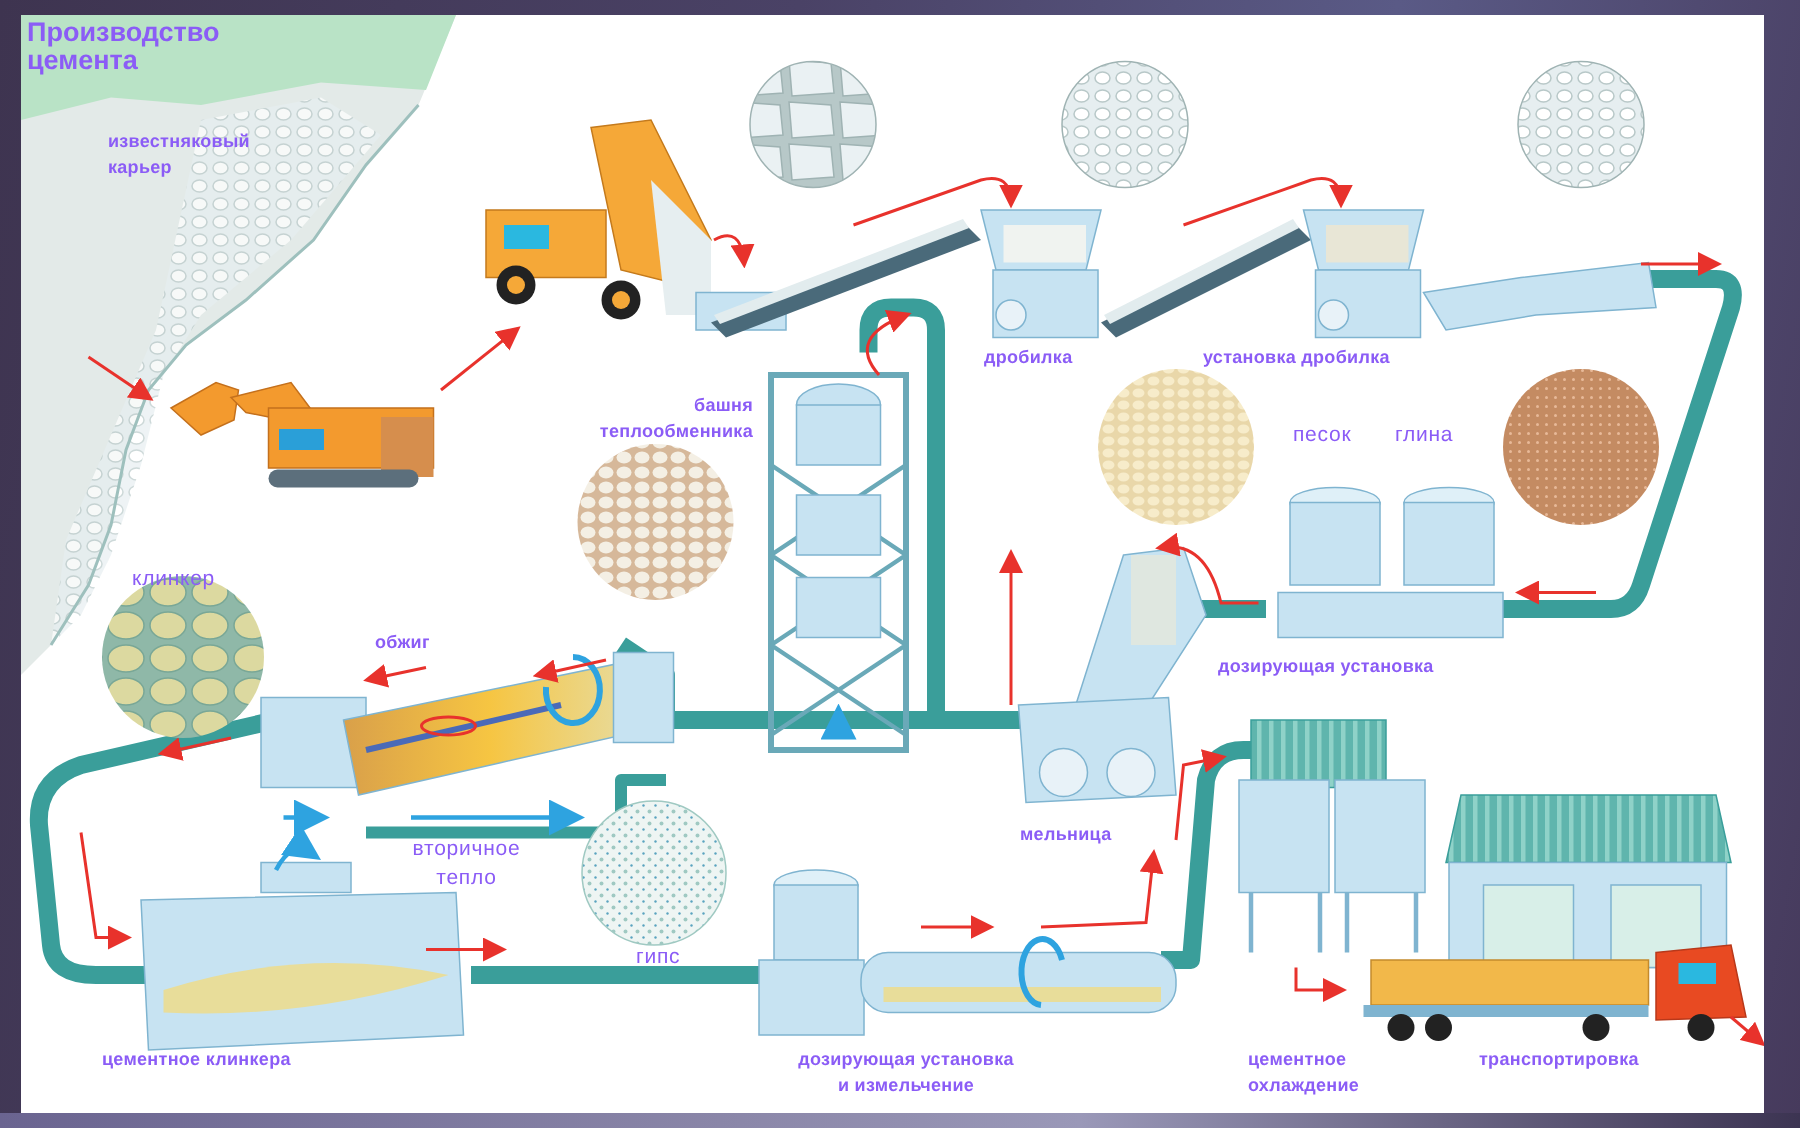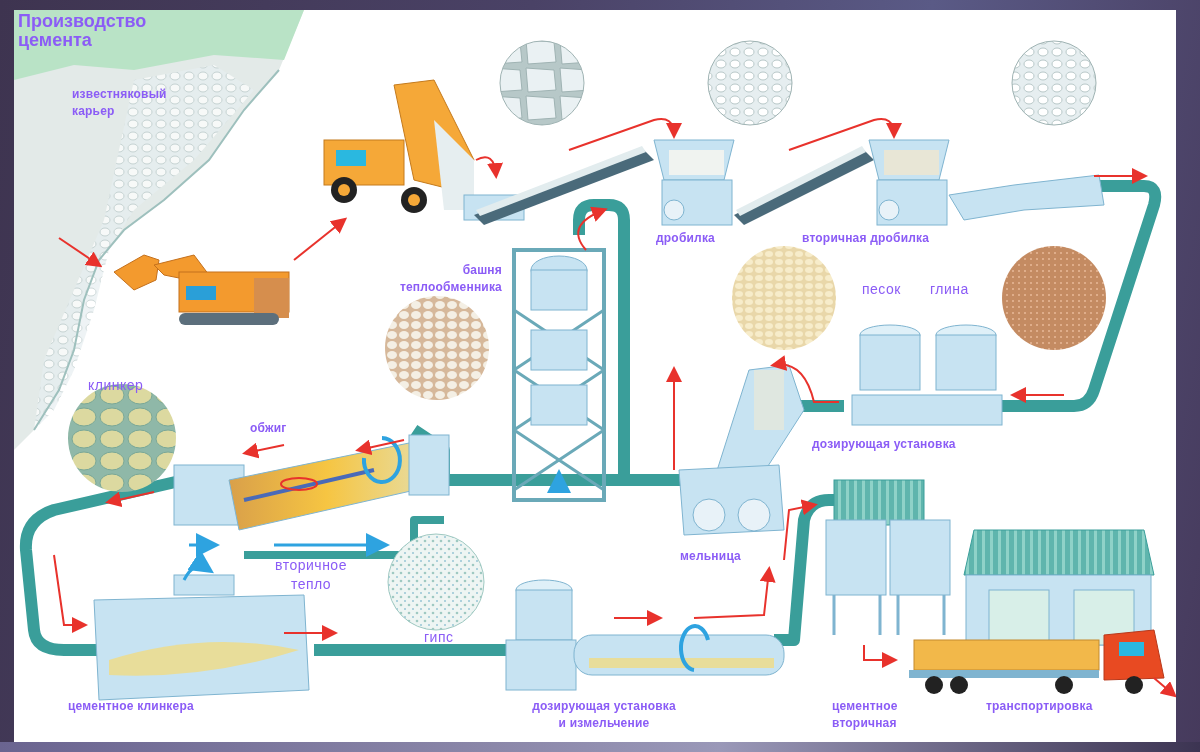--- a/index.html
+++ b/index.html
@@ -259,21 +259,21 @@
 
   <div class="lbl title" style="left:4px; top:2px;">
     <div>Производство</div>
     <div>цемента</div>
   </div>
   <div class="lbl bold" style="left:58px; top:78px;">
     <div>известняковый</div>
     <div style="margin-top:4px">карьер</div>
   </div>
   <div class="lbl bold" style="left:642px; top:222px;">дробилка</div>
-  <div class="lbl bold" style="left:788px; top:222px;">вторичная дробилка</div>
+  <div class="lbl bold" style="left:788px; top:222px;">установка дробилка</div>
   <div class="lbl bold" style="left:300px; top:254px; text-align:right; width:188px;">
     <div>башня</div>
     <div style="margin-top:4px">теплообменника</div>
   </div>
   <div class="lbl small" style="left:848px; top:272px;">песок</div>
   <div class="lbl small" style="left:916px; top:272px;">глина</div>
   <div class="lbl small" style="left:74px; top:368px;">клинкер</div>
   <div class="lbl bold" style="left:236px; top:412px;">обжиг</div>
   <div class="lbl bold" style="left:798px; top:428px;">дозирующая установка</div>
   <div class="lbl small center" style="left:252px; top:548px; width:90px;">
@@ -282,16 +282,16 @@
   </div>
   <div class="lbl small" style="left:410px; top:620px;">гипс</div>
   <div class="lbl bold" style="left:666px; top:540px;">мельница</div>
   <div class="lbl bold" style="left:54px; top:690px;">цементное клинкера</div>
   <div class="lbl bold center" style="left:484px; top:690px; width:212px;">
     <div>дозирующая установка</div>
     <div style="margin-top:4px">и измельчение</div>
   </div>
   <div class="lbl bold" style="left:818px; top:690px;">
     <div>цементное</div>
-    <div style="margin-top:4px">вторичная</div>
+    <div style="margin-top:4px">охлаждение</div>
   </div>
   <div class="lbl bold" style="left:972px; top:690px;">транспортировка</div>
 </div>
 
 </body></html>

